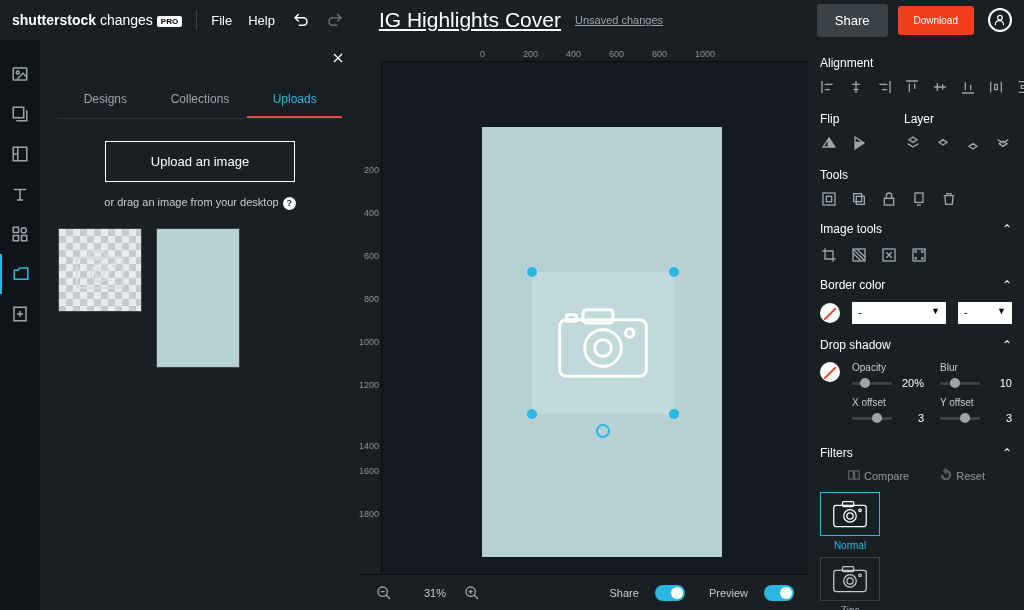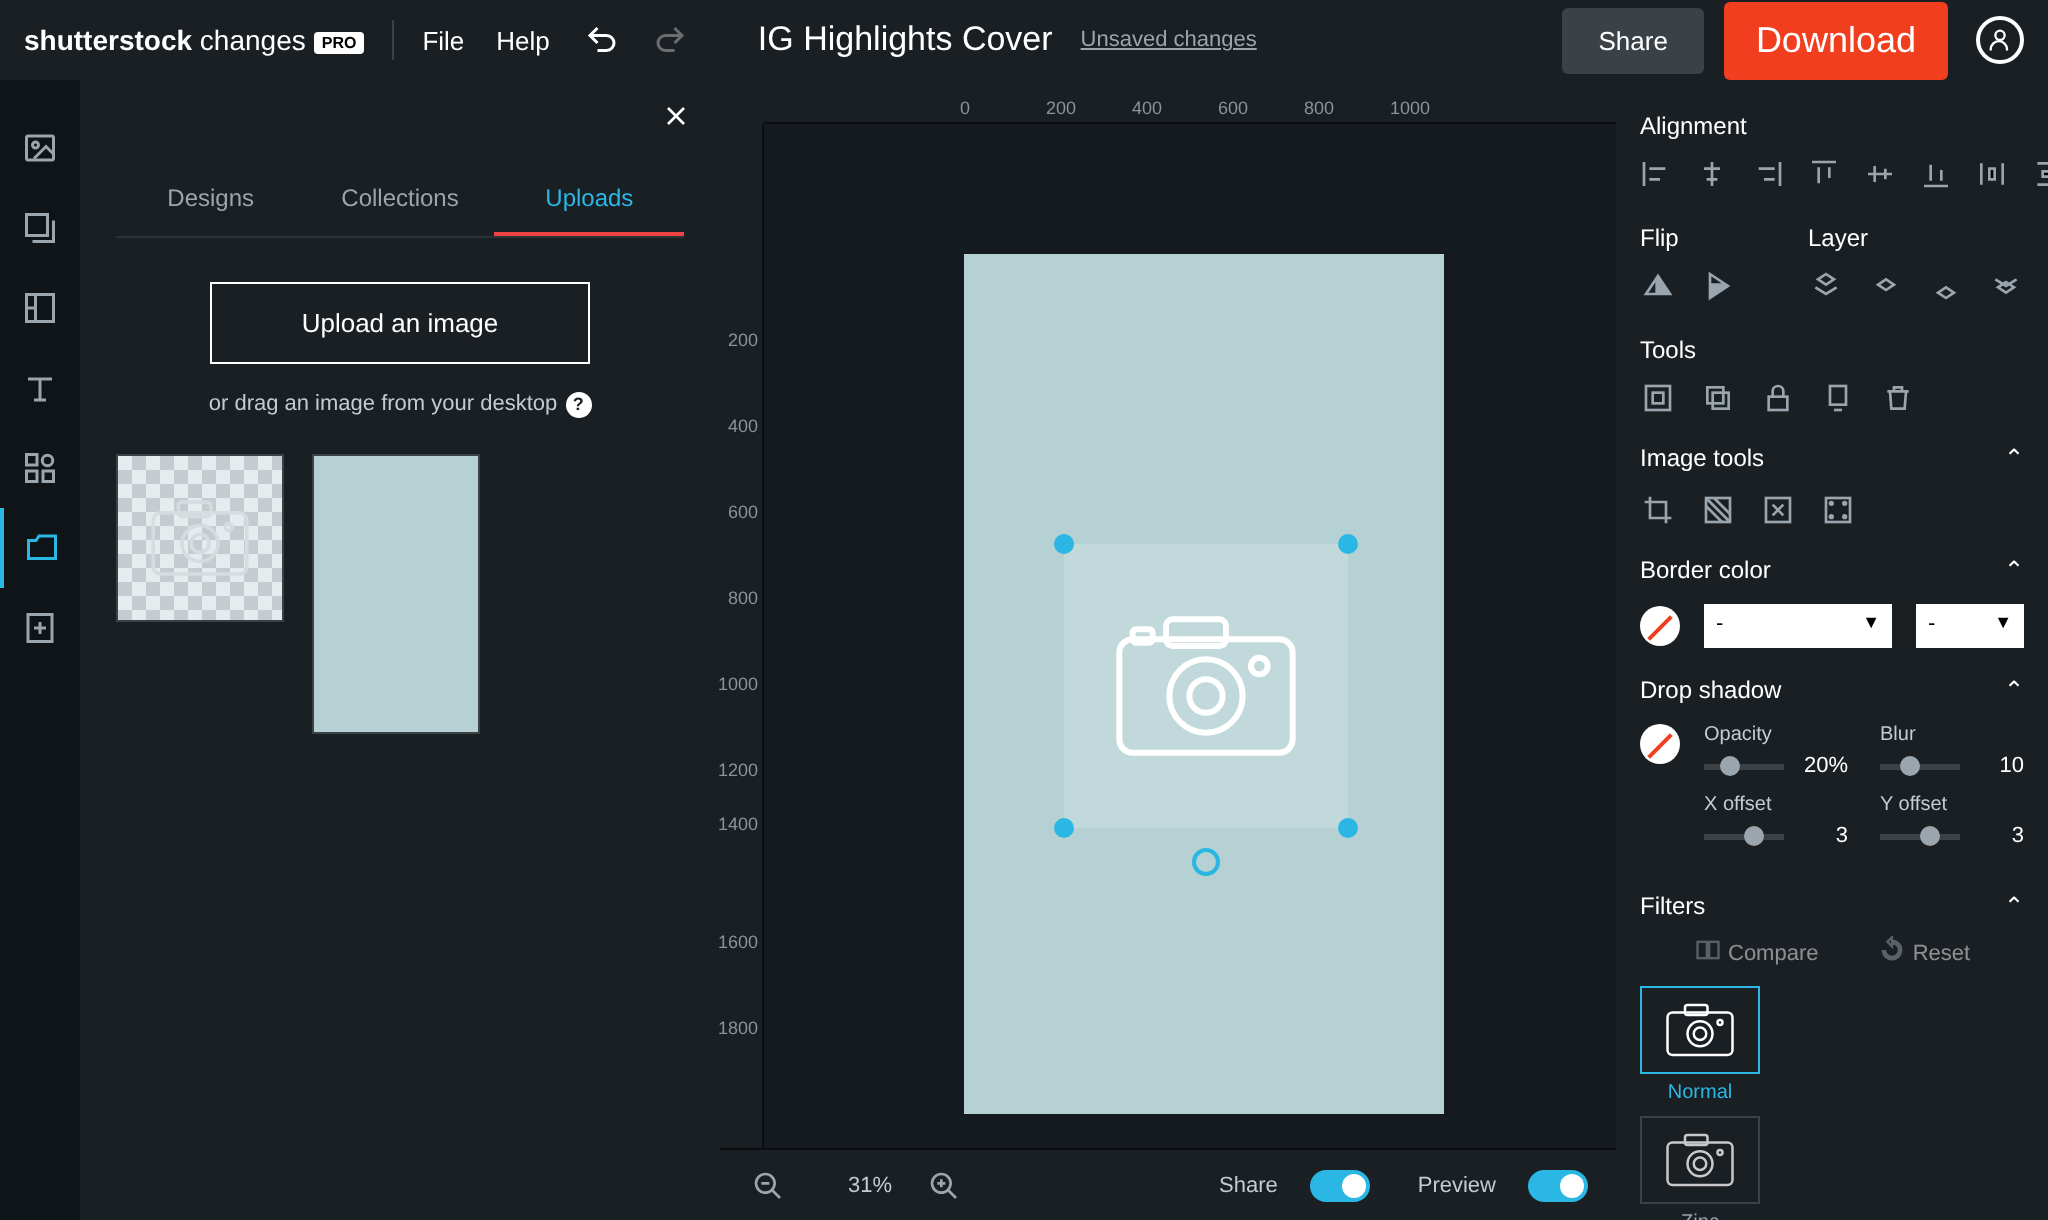--- a/index.html
+++ b/index.html
@@ -4,25 +4,25 @@
 <style>
 * { box-sizing: border-box; margin: 0; padding: 0; font-family: -apple-system, BlinkMacSystemFont, "Segoe UI", Arial, sans-serif; }
 body { background: #1a1f24; color: #fff; width: 1024px; height: 610px; overflow: hidden; font-size: 12px; }
 .topbar { height: 40px; background: #1a1f24; display: flex; align-items: center; padding: 0 12px; }
 .logo { font-size: 14px; font-weight: 400; }
 .logo b { font-weight: 700; }
 .pro-badge { background: #fff; color: #000; font-size: 8px; font-weight: 700; padding: 1px 4px; border-radius: 2px; margin-left: 4px; vertical-align: middle; }
 .topbar-divider { width: 1px; height: 20px; background: #3a4248; margin: 0 14px; }
 .topbar-link { color: #fff; font-size: 13px; margin-right: 16px; cursor: pointer; }
 .icon-btn { width: 20px; height: 20px; display: inline-flex; align-items: center; justify-content: center; cursor: pointer; margin-right: 14px; }
-.doc-title { font-size: 17px; font-weight: 400; margin-left: 20px; }
+.doc-title { font-size: 21px; font-weight: 400; margin-left: 20px; text-decoration: underline; }
 .unsaved { font-size: 11px; color: #9aa5ad; text-decoration: underline; margin-left: 14px; cursor: pointer; }
 .topbar-spacer { flex: 1; }
 .btn-share { background: #3a4248; color: #fff; border: none; padding: 9px 18px; font-size: 13px; border-radius: 3px; cursor: pointer; margin-right: 10px; }
-.btn-download { background: #f03e1f; color: #fff; border: none; padding: 9px 16px; font-size: 18px; border-radius: 3px; cursor: pointer; margin-right: 14px; }
+.btn-download { background: #f03e1f; color: #fff; border: none; padding: 9px 16px; font-size: 10px; border-radius: 3px; cursor: pointer; margin-right: 14px; }
 .avatar-btn { width: 24px; height: 24px; border: 2px solid #fff; border-radius: 50%; display: flex; align-items: center; justify-content: center; cursor: pointer; }
 
 .main { display: flex; height: 570px; }
 .rail { width: 40px; background: #0f1419; display: flex; flex-direction: column; align-items: center; padding-top: 14px; }
 .rail-item { width: 40px; height: 40px; display: flex; align-items: center; justify-content: center; cursor: pointer; color: #9aa5ad; }
 .rail-item.active { color: #2bb7e3; border-left: 2px solid #2bb7e3; }
 
 .sidepanel { width: 320px; background: #1a1f24; padding: 12px 18px; position: relative; }
 .close-panel { position: absolute; top: 10px; right: 14px; cursor: pointer; }
 .tabs { display: flex; margin-top: 30px; border-bottom: 1px solid #2c3338; }
@@ -198,21 +198,21 @@
         <span style="left:313px">1000</span>
     </div>
     <div class="ruler-body">
       <div class="ruler-v">
         <span style="top:108px">200</span>
           <span style="top:151px">400</span>
           <span style="top:194px">600</span>
           <span style="top:237px">800</span>
           <span style="top:280px">1000</span>
           <span style="top:323px">1200</span>
-          <span style="top:350px">1400</span>
+          <span style="top:384px">1400</span>
           <span style="top:409px">1600</span>
           <span style="top:452px">1800</span>
       </div>
       <div class="canvas-area">
         <div class="artboard"></div>
         <div class="selection">
           <span class="camera-icon">
               <svg width="100" height="82" viewBox="0 0 60 48" fill="none" stroke="#fff" stroke-width="1.8">
                 <rect x="4" y="10" width="52" height="34" rx="4"></rect>
                 <rect x="18" y="4" width="18" height="8" rx="2"></rect>

